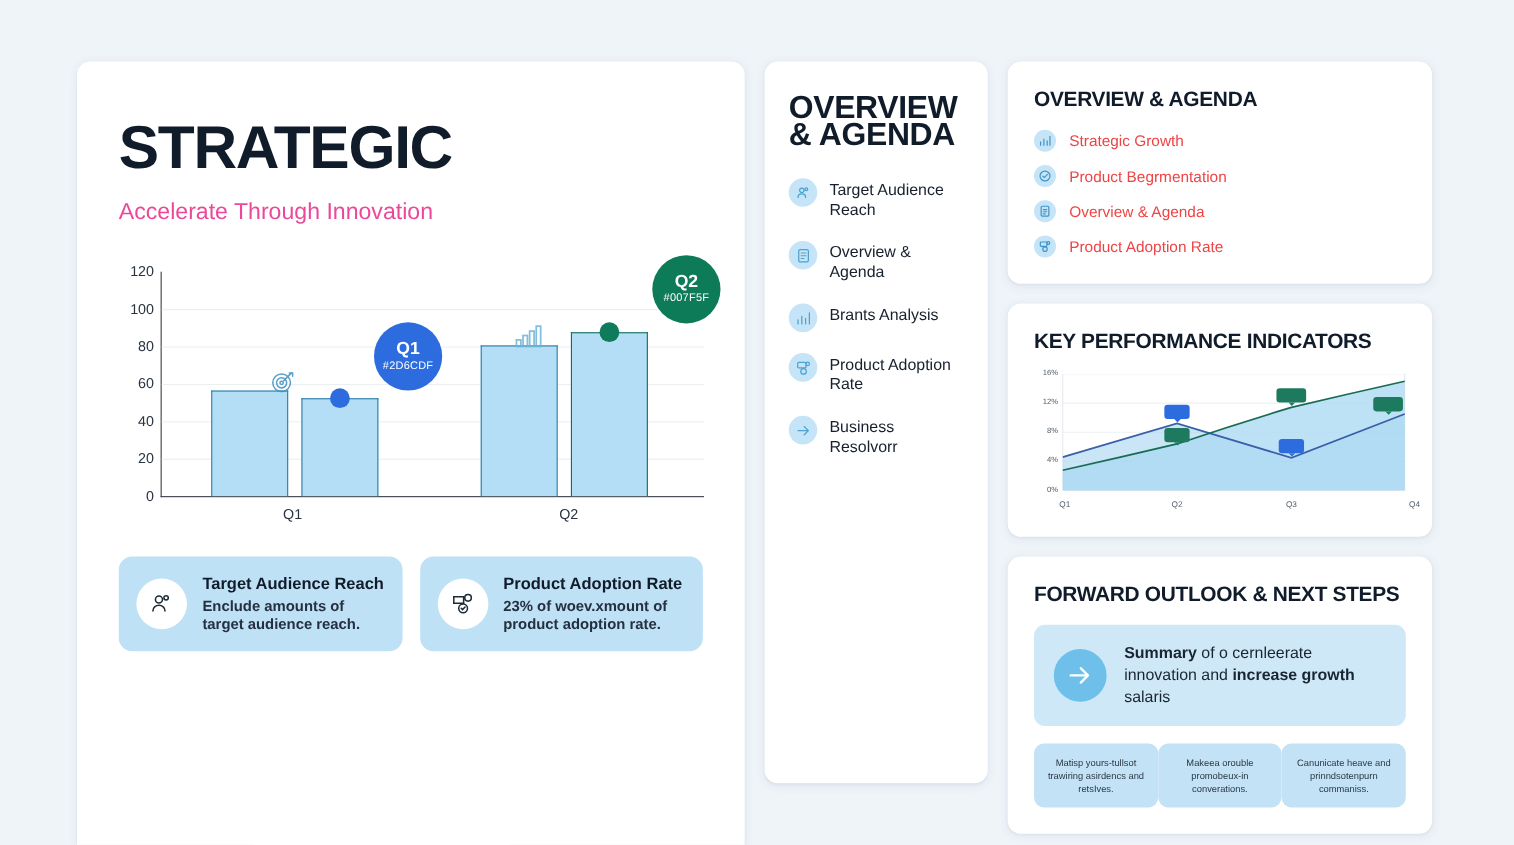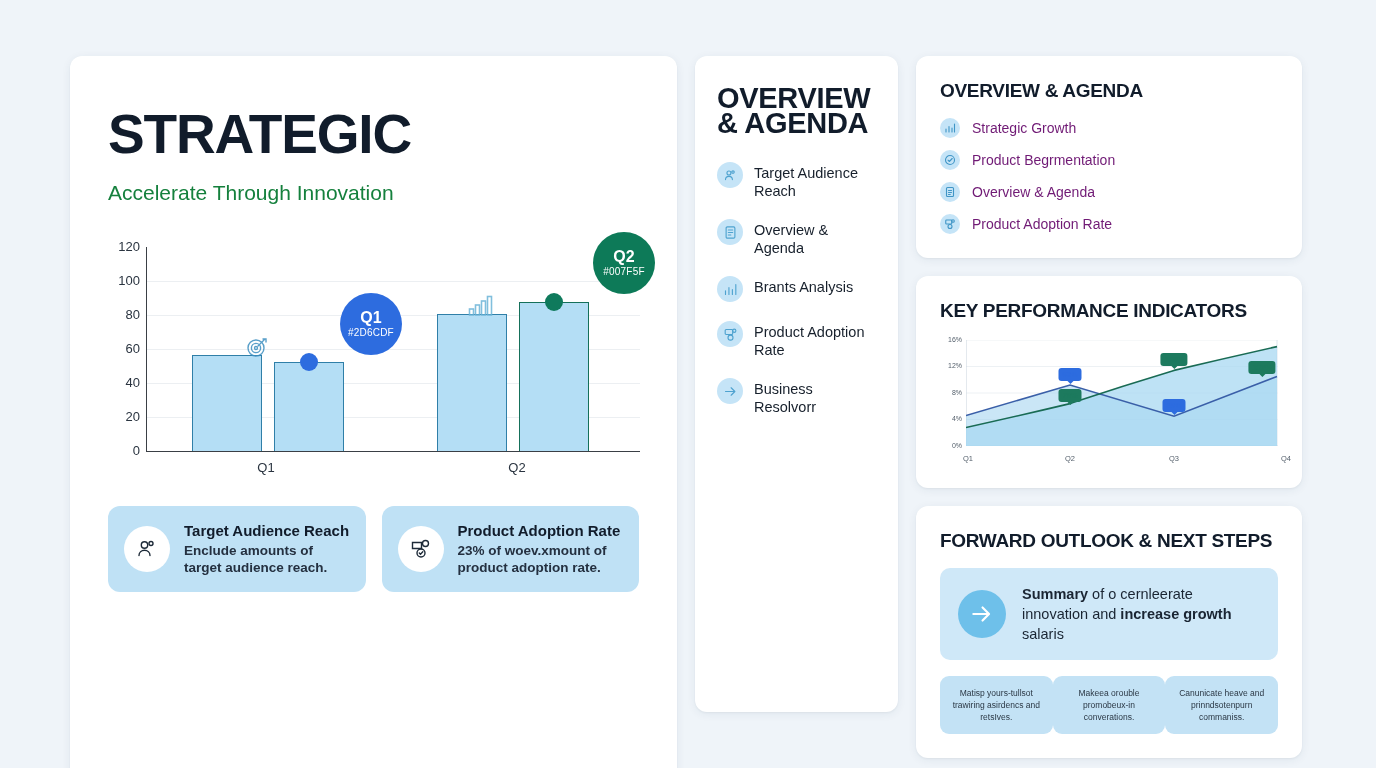--- a/index.html
+++ b/index.html
@@ -22,21 +22,21 @@
     box-shadow: 0 2px 10px rgba(30,50,80,0.07), 0 1px 2px rgba(30,50,80,0.05);
   }
 
   
   .hero { width: 607px; height: 755px; padding: 50px 38px 30px 38px; }
   .hero-title {
     font-size: 55px; line-height: 57px; font-weight: 800;
     letter-spacing: -1.2px; color: #111c2b;
   }
   .hero-sub {
-    font-size: 21px; color: #15803d; margin-top: 18px; font-weight: 400;
+    font-size: 21px; color: #ec4899; margin-top: 18px; font-weight: 400;
   }
 
   
   .barchart { margin-top: 32px; position: relative; width: 532px; height: 245px; }
   .bc-plot {
     position: absolute; left: 38px; top: 10px;
     width: 494px; height: 205px;
     border-left: 1.5px solid #3a3f45;
     border-bottom: 1.5px solid #3a3f45;
   }
@@ -96,21 +96,21 @@
   .rc { padding: 24px 24px; }
   .rc-title {
     font-size: 19px; font-weight: 800; color: #111c2b; letter-spacing: -0.3px;
   }
   .ag-list { margin-top: 16px; display: flex; flex-direction: column; gap: 12px; }
   .ag-item { display: flex; gap: 12px; align-items: center; }
   .ag-ic {
     width: 20px; height: 20px; min-width: 20px; border-radius: 50%;
     background: #c5e4f7; display: flex; align-items: center; justify-content: center;
   }
-  .ag-lbl { font-size: 14px; color: #701a75; }
+  .ag-lbl { font-size: 14px; color: #ef4444; }
 
   
   .kpi-wrap { margin-top: 14px; position: relative; width: 338px; height: 128px; }
   .kpi-yt {
     position: absolute; left: 0; width: 22px; text-align: right;
     font-size: 7px; color: #55606c; transform: translateY(-4px);
   }
   .kpi-plot { position: absolute; left: 26px; top: 4px; width: 312px; height: 106px; }
   .kpi-xt {
     position: absolute; font-size: 7.5px; color: #55606c;

